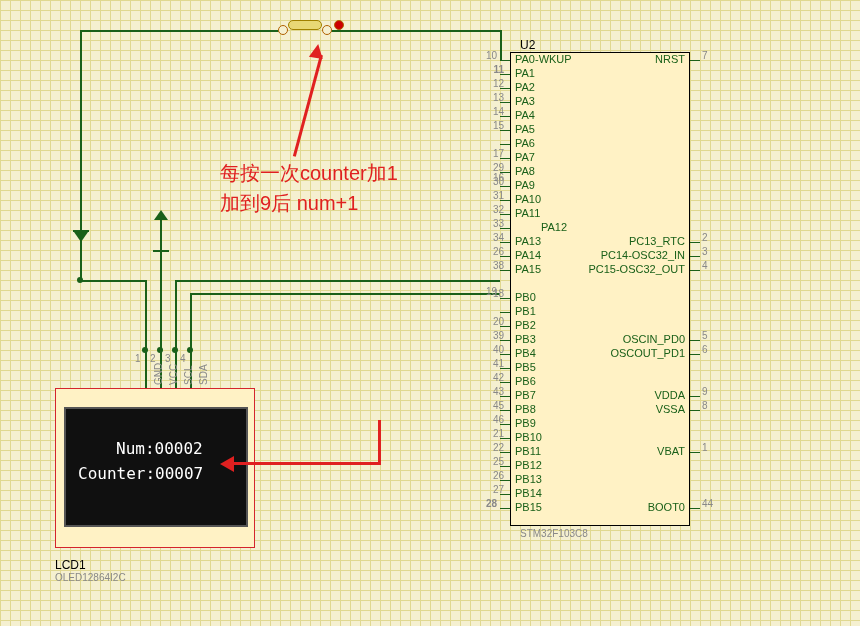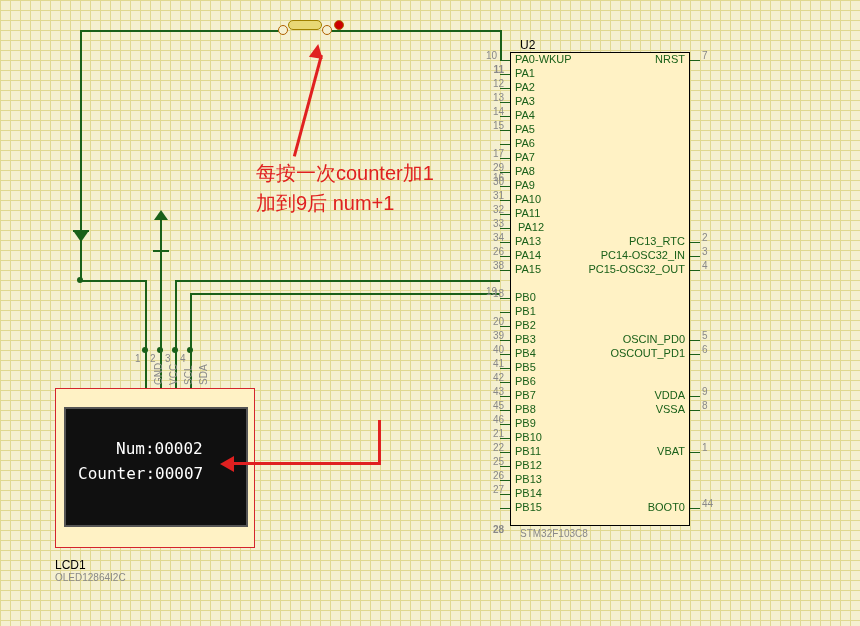--- a/index.html
+++ b/index.html
@@ -41,21 +41,21 @@
 .actu { width:10px; height:10px; border:1px solid #b06000; border-radius:50%; position:absolute; background:#c00; }
 .btn-cap { position:absolute; width:34px; height:10px; border:1px solid #a08000; border-radius:5px; background:#e8d875; }
 
 
 .gnd { position:absolute; }
 .gnd .stem { position:absolute; width:2px; background:#1a6019; }
 .gnd .bar1 { position:absolute; height:2px; background:#1a6019; }
 .gnd .arrow-down { position:absolute; width:0;height:0;border-left:7px solid transparent;border-right:7px solid transparent;border-top:10px solid #1a6019; }
 
 
-.anno { position:absolute; color:#e02020; font-family: "Microsoft YaHei", sans-serif; font-size:20px;margin-left:36px; }
+.anno { position:absolute; color:#e02020; font-family: "Microsoft YaHei", sans-serif; font-size:20px; }
 
 .arrow { position:absolute; background:#e02020; }
 .arrow-head { position:absolute; width:0;height:0; }
 
 .ref { position:absolute; font-size:12px; color:#000; }
 .small { font-size: 10px; color: #888; }
 </style>
 </head>
 <body>
 
@@ -169,21 +169,21 @@
     <div class="pin-num" style="left: 486px; top: 176px; width: 18px; text-align: right;">30</div>
     <div class="pin-label-l" style="left: 515px; top: 179px;">PA9</div>
     <div class="pin-stub" style="left: 500px; top: 200px; width: 10px;"></div>
     <div class="pin-num" style="left: 486px; top: 190px; width: 18px; text-align: right;">31</div>
     <div class="pin-label-l" style="left: 515px; top: 193px;">PA10</div>
     <div class="pin-stub" style="left: 500px; top: 214px; width: 10px;"></div>
     <div class="pin-num" style="left: 486px; top: 204px; width: 18px; text-align: right;">32</div>
     <div class="pin-label-l" style="left: 515px; top: 207px;">PA11</div>
     <div class="pin-stub" style="left: 500px; top: 228px; width: 10px;"></div>
     <div class="pin-num" style="left: 486px; top: 218px; width: 18px; text-align: right;">33</div>
-    <div class="pin-label-l" style="left: 518px; top: 221px;">PA12</div>
+    <div class="pin-label-l" style="left: 541px; top: 221px;">PA12</div>
     <div class="pin-stub" style="left: 500px; top: 242px; width: 10px;"></div>
     <div class="pin-num" style="left: 486px; top: 232px; width: 18px; text-align: right;">34</div>
     <div class="pin-label-l" style="left: 515px; top: 235px;">PA13</div>
     <div class="pin-stub" style="left: 500px; top: 256px; width: 10px;"></div>
     <div class="pin-num" style="left: 486px; top: 246px; width: 18px; text-align: right;">26</div>
     <div class="pin-label-l" style="left: 515px; top: 249px;">PA14</div>
     <div class="pin-stub" style="left: 500px; top: 270px; width: 10px;"></div>
     <div class="pin-num" style="left: 486px; top: 260px; width: 18px; text-align: right;">38</div>
     <div class="pin-label-l" style="left: 515px; top: 263px;">PA15</div>
     <div class="pin-stub" style="left: 500px; top: 298px; width: 10px;"></div>
@@ -225,21 +225,21 @@
     <div class="pin-stub" style="left: 500px; top: 466px; width: 10px;"></div>
     <div class="pin-num" style="left: 486px; top: 456px; width: 18px; text-align: right;">25</div>
     <div class="pin-label-l" style="left: 515px; top: 459px;">PB12</div>
     <div class="pin-stub" style="left: 500px; top: 480px; width: 10px;"></div>
     <div class="pin-num" style="left: 486px; top: 470px; width: 18px; text-align: right;">26</div>
     <div class="pin-label-l" style="left: 515px; top: 473px;">PB13</div>
     <div class="pin-stub" style="left: 500px; top: 494px; width: 10px;"></div>
     <div class="pin-num" style="left: 486px; top: 484px; width: 18px; text-align: right;">27</div>
     <div class="pin-label-l" style="left: 515px; top: 487px;">PB14</div>
     <div class="pin-stub" style="left: 500px; top: 508px; width: 10px;"></div>
-    <div class="pin-num" style="left: 486px; top: 524px; width: 18px; text-align: right; font-weight: bold;">28</div>
+    <div class="pin-num" style="left: 486px; top: 498px; width: 18px; text-align: left; font-weight: bold;">28</div>
     <div class="pin-label-l" style="left: 515px; top: 501px;">PB15</div>
     <div class="pin-stub" style="left: 690px; top: 60px; width: 10px;"></div>
     <div class="pin-num" style="left: 702px; top: 50px;">7</div>
     <div class="pin-label-r" style="left: 585px; top: 53px; width: 100px;">NRST</div>
     <div class="pin-stub" style="left: 690px; top: 242px; width: 10px;"></div>
     <div class="pin-num" style="left: 702px; top: 232px;">2</div>
     <div class="pin-label-r" style="left: 585px; top: 235px; width: 100px;">PC13_RTC</div>
     <div class="pin-stub" style="left: 690px; top: 256px; width: 10px;"></div>
     <div class="pin-num" style="left: 702px; top: 246px;">3</div>
     <div class="pin-label-r" style="left: 585px; top: 249px; width: 100px;">PC14-OSC32_IN</div>

